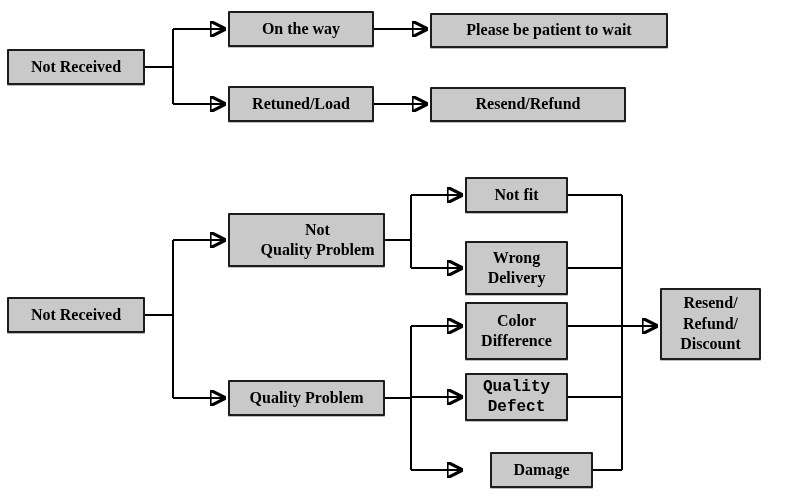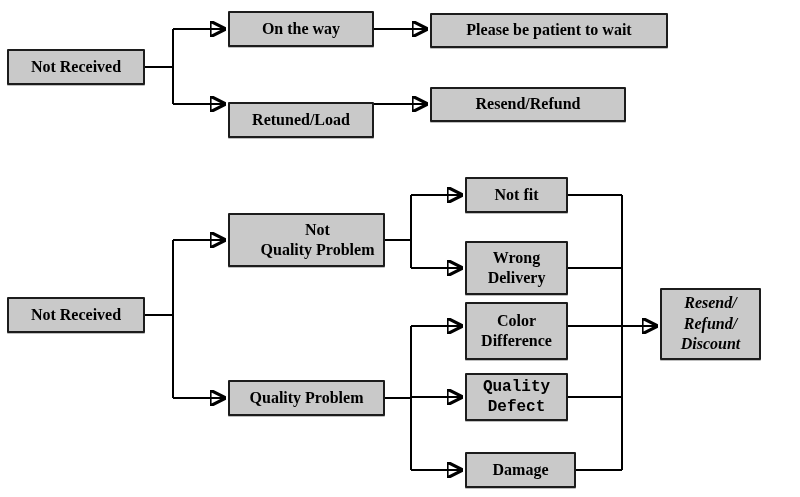--- a/index.html
+++ b/index.html
@@ -86,21 +86,21 @@
     <path d="M568,397 H622"></path>
     <path d="M568,470 H622"></path>
     <path d="M622,195 V470"></path>
     <path d="M568,326 H658" marker-end="url(#arrow)"></path>
   </svg>
 
   <div class="node" style="left:7px; top:49px; width:138px; height:36px;">Not Received</div>
 
   <div class="node" style="left:228px; top:11px; width:146px; height:36px;">On the way</div>
 
-  <div class="node" style="left:228px; top:102px; width:146px; height:36px;">Retuned/Load</div>
+  <div class="node" style="left:228px; top:86px; width:146px; height:36px;">Retuned/Load</div>
 
   <div class="node" style="left:430px; top:13px; width:238px; height:35px;">Please be patient to wait</div>
 
   <div class="node" style="left:430px; top:87px; width:196px; height:35px;">Resend/Refund</div>
 
   <div class="node" style="left:7px; top:297px; width:138px; height:36px;">Not Received</div>
 
   <div class="node" style="left:228px; top:213px; width:157px; height:54px;padding-left:22px;">Not
 Quality Problem</div>
 
@@ -110,19 +110,19 @@
 
   <div class="node" style="left:465px; top:241px; width:103px; height:54px;">Wrong
 Delivery</div>
 
   <div class="node" style="left:465px; top:302px; width:103px; height:58px;">Color
 Difference</div>
 
   <div class="node" style="left:465px; top:373px; width:103px; height:48px;font-family:Liberation Mono, monospace;">Quality
 Defect</div>
 
-  <div class="node" style="left:465px; top:452px; width:111px; height:36px;">Damage</div>
+  <div class="node" style="left:490px; top:452px; width:103px; height:36px;">Damage</div>
 
-  <div class="node" style="left:660px; top:288px; width:101px; height:72px;font-style:italic;">Resend/
+  <div class="node" style="left:660px; top:288px; width:101px; height:72px;">Resend/
 Refund/
 Discount</div>
 
 </div>
 
 </body></html>

